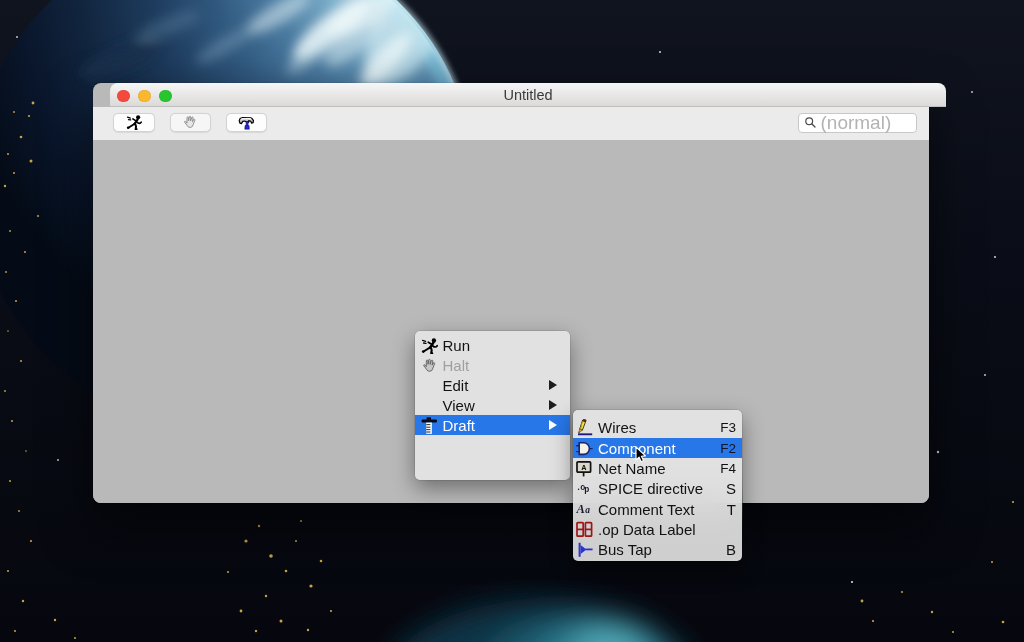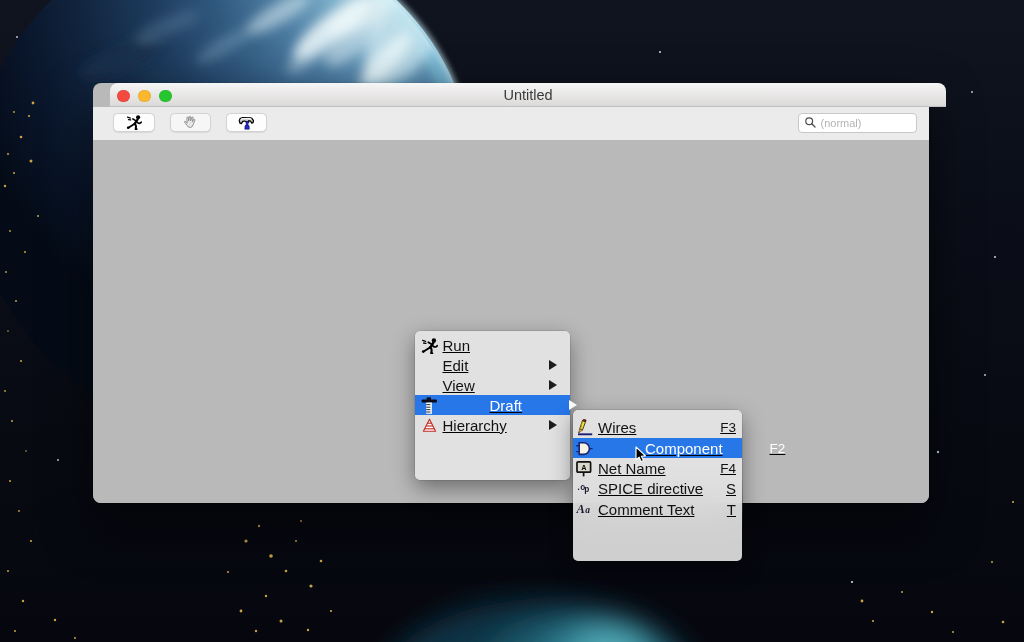--- a/index.html
+++ b/index.html
@@ -18,36 +18,36 @@
   #tl-g{left:49.4px;background:#27c62f;box-shadow:inset 0 0 1px rgba(0,0,0,.25);}
   #toolbar{position:absolute;left:0;top:24px;width:100%;height:33px;background:#ecebeb;}
   .tbtn{position:absolute;top:5.5px;width:41.4px;height:19.5px;background:#fdfdfd;border:1px solid #d4d3d3;
        border-radius:5px;box-sizing:border-box;display:flex;align-items:center;justify-content:center;
        box-shadow:0 0.5px 1px rgba(0,0,0,.08);}
   #btn1{left:20.2px;}
   #btn2{left:76.6px;background:#f6f6f6;}
   #btn3{left:132.5px;}
   #search{position:absolute;top:5.7px;left:704.5px;width:119px;height:20.5px;background:#fff;
        border:1px solid #c9c8c8;border-radius:4px;box-sizing:border-box;display:flex;align-items:center;}
-  #search span{color:#b3b3b3;font-size:11px;margin-left:4px;}
+  #search span{color:#b3b3b3;font-size:19px;margin-left:4px;}
   #canvas{position:absolute;left:0;top:57px;width:100%;height:363px;background:#b9b9b9;border-radius:0 0 8px 8px;}
   
   .menu{position:absolute;background:rgba(230,230,230,0.9);backdrop-filter:blur(22px);border-radius:5px;
-        box-shadow:0 0 0 0.5px rgba(0,0,0,.18),0 8px 22px rgba(0,0,0,.42);text-decoration:underline;}
+        box-shadow:0 0 0 0.5px rgba(0,0,0,.18),0 8px 22px rgba(0,0,0,.42);}
   .mi{display:flex;align-items:center;font-size:15px;color:#121212;white-space:nowrap;}
   .mi .ic{width:17px;height:17px;margin-right:5px;flex:0 0 17px;position:relative;}
   .mi .ic svg{position:absolute;left:0;top:0;}
-  .mi.hl{background:#2777e9;color:#fff;gap:47px;}
+  .mi.hl{background:#2777e9;color:#fff;}
   .mi.dis{color:#9f9f9f;}
   .arrow{margin-left:auto;width:0;height:0;border-left:8.5px solid #1c1c1c;
         border-top:5px solid transparent;border-bottom:5px solid transparent;}
   .mi.hl .arrow{border-left-color:#fff;}
   .sc{margin-left:auto;font-size:13.5px;color:#121212;}
   .sc.big{font-size:15px;}
-  .mi.hl .sc{color:#ffffff;}
+  .mi.hl .sc{color:#0f172a;}
   #menu-main{left:415px;top:330.5px;width:154.5px;height:149px;padding-top:4.5px;box-sizing:border-box;}
   #menu-main .mi{height:20px;padding-left:5.5px;padding-right:13px;}
   #menu-sub{left:572.5px;top:409.5px;width:169.5px;height:151.5px;padding-top:8px;box-sizing:border-box;}
   #menu-sub .mi{height:20.35px;padding-left:3.5px;padding-right:6px;}
   #cursor{position:absolute;left:635px;top:446px;}
 </style>
 </head>
 <body>
 <svg id="bg" viewBox="0 0 1024 642">
   <defs>
@@ -240,46 +240,41 @@
         <path d="M12.4,5.6 C11.4,7.4 10.4,9.0 9.2,10.4" stroke-width="2.4"></path>
         <path d="M11.8,9.0 C13.4,10.4 15.2,10.3 16.2,8.7" stroke-width="1.7"></path>
         <path d="M9.2,10.4 L3.4,14.0" stroke-width="2.0"></path>
         <path d="M9.4,10.6 C10.5,11.7 10.9,13.0 10.5,14.4 C10.3,15.3 10.3,16.0 10.6,16.6" stroke-width="2.1"></path>
       </g>
       <circle cx="2.3" cy="14.6" r="1.4" fill="#000"></circle>
       <circle cx="10.8" cy="16.4" r="1.5" fill="#000"></circle>
       <circle cx="12.9" cy="3.5" r="2.2" fill="#000"></circle>
         </svg>
       </span>Run</div>
+  <div class="mi dis"><span class="ic">
+        <svg width="17" height="17" viewBox="0 0 17 17">
+    <path d="M3.7,7.7 L5.3,9.7 L5.3,3.9 a0.85,0.85 0 0 1 1.7,0 L7,7.3 L7.7,3.1 a0.8,0.8 0 0 1 1.6,0.2 L9.1,7.4 L10.3,3.8 a0.8,0.8 0 0 1 1.55,0.4 L11.1,8.1 L12.3,5.9 a0.78,0.78 0 0 1 1.35,0.75 L11.9,11.1 Q11.5,14 8.9,14.3 Q6.3,14.5 5.4,12.1 L2.8,8.8 a0.85,0.85 0 0 1 0.9,-1.1 Z" fill="#c7c7c7" stroke="#5d5d5d" stroke-width="0.9" stroke-linejoin="round"></path>
+        </svg>
+      </span>Halt</div>
   <div class="mi"><span class="ic"></span>Edit<span class="arrow"></span></div>
   <div class="mi"><span class="ic"></span>View<span class="arrow"></span></div>
   <div class="mi hl"><span class="ic">
         <svg width="17" height="17" viewBox="0 0 17 17">
     <rect x="5.6" y="0.4" width="4.4" height="2.4" fill="#0a0a14"></rect>
     <rect x="0.6" y="2.6" width="15.4" height="3.0" rx="1" fill="#0a0a14"></rect>
     <rect x="5.2" y="5.6" width="5.4" height="11.2" fill="#fdfdfd"></rect>
     <path d="M10.2,5.6 V16.8" stroke="#e8fbff" stroke-width="1"></path>
     <g stroke="#3a3a3a" stroke-width="1.1">
       <path d="M5.2,7.6 H9.4"></path>
             <path d="M5.2,10.2 H9.4"></path>
             <path d="M5.2,12.6 H9.4"></path>
             <path d="M5.2,15.0 H9.4"></path>
     </g>
         </svg>
       </span>Draft<span class="arrow"></span></div>
-  <div class="mi"><span class="ic">
-        <svg width="17" height="17" viewBox="0 0 17 17">
-    <g fill="none" stroke="#c42b24" stroke-width="1.15" stroke-linejoin="round">
-      <path d="M8.5,2.3 L14.6,14.2 H2.4 Z" fill="#fdfdfd"></path>
-      <path d="M6.6,6.2 H10.4"></path>
-            <path d="M5.2,9 H11.9"></path>
-            <path d="M3.8,11.8 H13.3"></path>
-    </g>
-        </svg>
-      </span>Hierarchy<span class="arrow"></span></div>
 </div>
 <div class="menu" id="menu-sub">
   <div class="mi"><span class="ic">
         <svg width="17" height="17" viewBox="0 0 17 17">
     <path d="M2.0,15.3 H16.2" stroke="#1c1c78" stroke-width="1.9" fill="none"></path>
     <polygon points="6.4,1.6 9.6,2.6 6.4,11.2 3.6,10.3" fill="#f0e23c" stroke="#2e2e0e" stroke-width="0.9"></polygon>
     <path d="M6.3,2.6 L4.6,10.4" stroke="#a89a24" stroke-width="1" fill="none"></path>
     <polygon points="3.6,10.3 6.4,11.2 2.6,14.0" fill="#f0b05a" stroke="#5c3c10" stroke-width="0.6"></polygon>
     <polygon points="2.6,14.0 3.9,13.1 2.9,12.6" fill="#222"></polygon>
     <polygon points="6.4,1.6 9.6,2.6 10.2,1.0 7.6,0.2" fill="#7c2020" stroke="#380a0a" stroke-width="0.6"></polygon>
@@ -303,16 +298,33 @@
     <text x="0" y="10" font-size="8.5" font-weight="bold" fill="#1c1c30" font-family="Liberation Mono,monospace" letter-spacing="-0.8">.o</text>
     <text x="8.2" y="12.2" font-size="8.5" font-weight="bold" fill="#1c1c30" font-family="Liberation Mono,monospace">p</text>
         </svg>
       </span>SPICE directive<span class="sc big">S</span></div>
   <div class="mi"><span class="ic">
         <svg width="17" height="17" viewBox="0 0 17 17">
     <text x="0.4" y="12.2" font-size="12.5" font-style="italic" font-weight="bold" fill="#1a1a30" font-family="Liberation Serif,serif">A</text>
     <text x="9.2" y="12.2" font-size="9.5" font-style="italic" font-weight="bold" fill="#1a1a30" font-family="Liberation Serif,serif">a</text>
         </svg>
       </span>Comment Text<span class="sc big">T</span></div>
+  <div class="mi"><span class="ic">
+        <svg width="17" height="17" viewBox="0 0 17 17">
+    <g fill="none" stroke="#a01414" stroke-width="1.7">
+      <rect x="1.0" y="1.6" width="6.2" height="13.6" rx="0.8"></rect>
+            <path d="M1.0,8.4 H7.2"></path>
+      <rect x="9.4" y="1.6" width="6.2" height="13.6" rx="0.8"></rect>
+            <path d="M9.4,8.4 H15.6"></path>
+    </g>
+        </svg>
+      </span>.op Data Label</div>
+  <div class="mi"><span class="ic">
+        <svg width="17" height="17" viewBox="0 0 17 17">
+    <path d="M3.6,1.8 V15.8" stroke="#2a35cc" stroke-width="2" fill="none"></path>
+    <path d="M9.5,8.4 H16.6" stroke="#2a35cc" stroke-width="1.8" fill="none"></path>
+    <polygon points="4.6,3.9 10.4,8.4 4.6,12.9" fill="#2a35cc"></polygon>
+        </svg>
+      </span>Bus Tap<span class="sc big">B</span></div>
 </div>
 <svg id="cursor" width="14" height="19" viewBox="0 0 14 19">
   <path d="M1,1 L1,13.9 L4.1,11.2 L6.2,15.7 L8.5,14.6 L6.4,10.3 L10.5,9.85 Z" fill="#000" stroke="#fff" stroke-width="1.15" stroke-linejoin="round"></path>
 </svg>
 
 </body></html>

